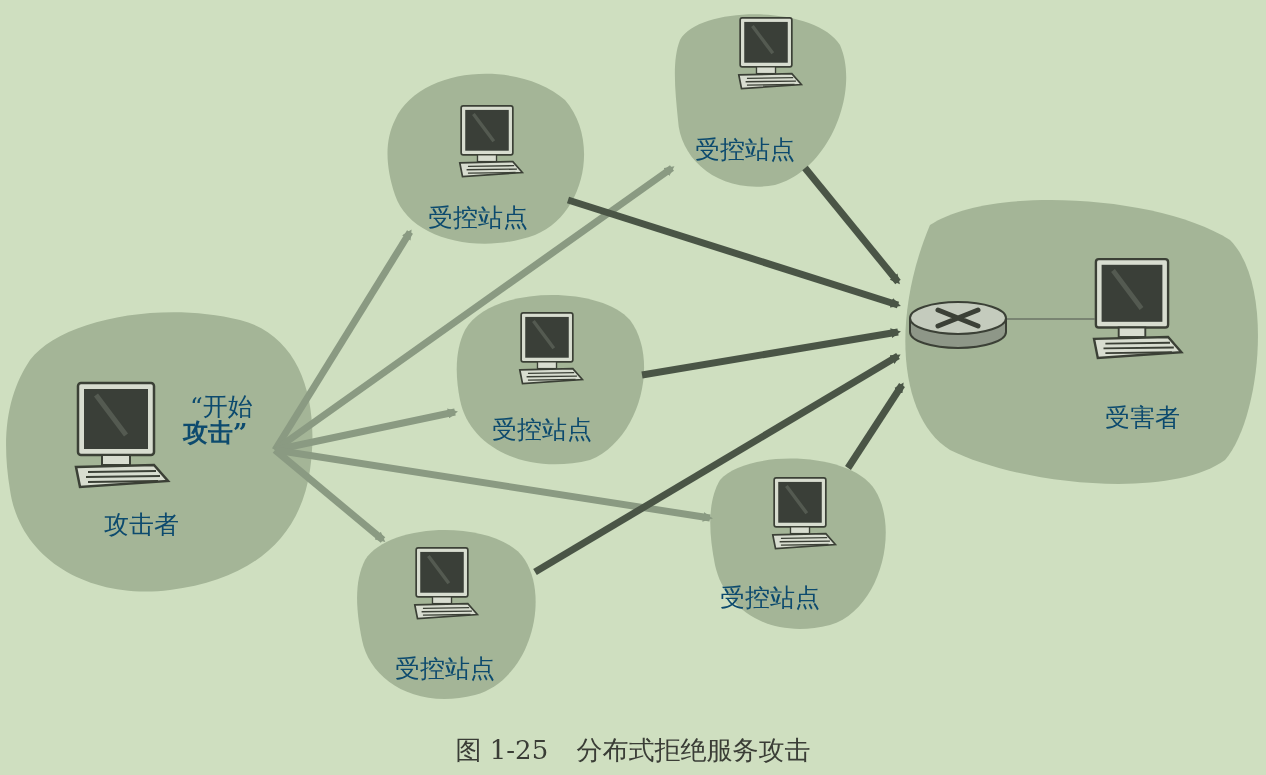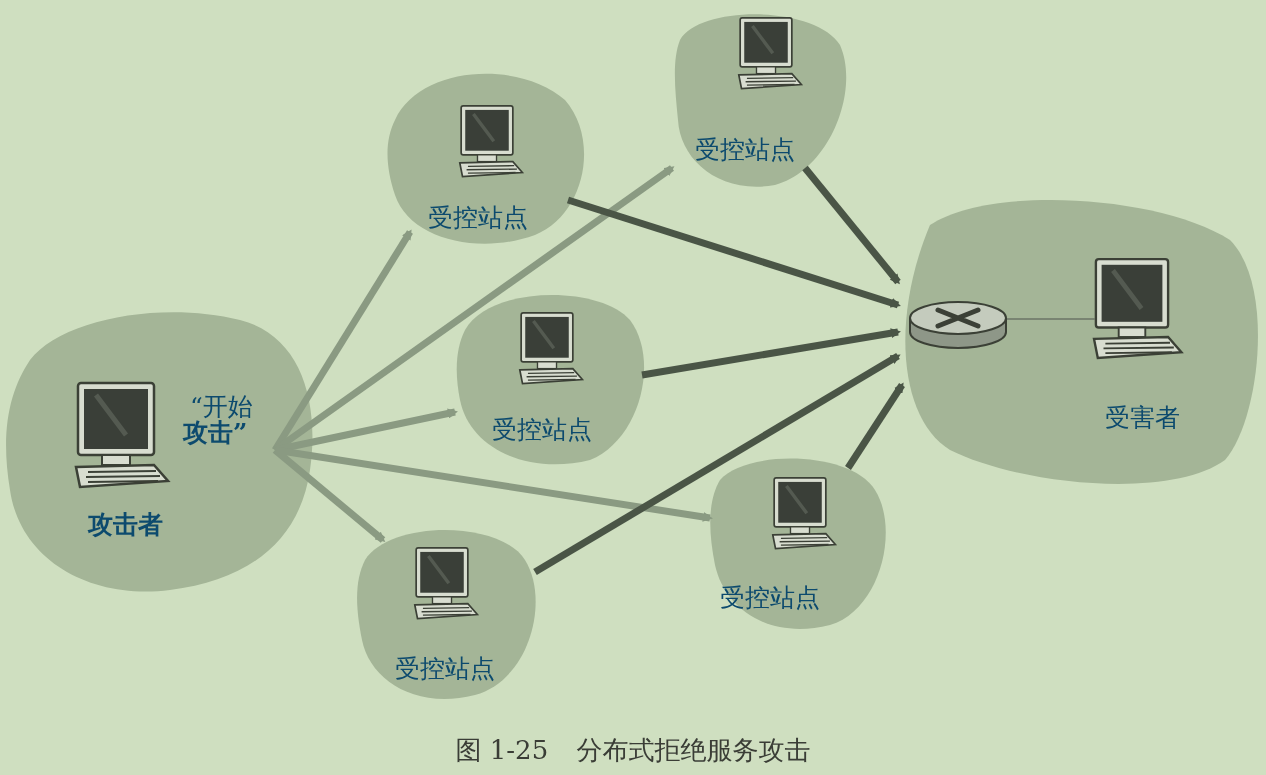--- a/index.html
+++ b/index.html
@@ -67,21 +67,21 @@
   <line x1="1000" y1="319" x2="1095" y2="319" stroke="#6b7566" stroke-width="1.5"></line>
   <g>
     <path d="M910,318 L910,332 A48,16 0 0 0 1006,332 L1006,318" fill="#8e9788" stroke="#3b4036" stroke-width="2"></path>
     <ellipse cx="958" cy="318" rx="48" ry="16" fill="#c4cbbd" stroke="#3b4036" stroke-width="2"></ellipse>
     <path d="M938,310 L978,326 M938,326 L978,310" stroke="#3b4036" stroke-width="5" stroke-linecap="round"></path>
   </g>
 </svg>
 
 <div class="lbl" style="left:190px;top:382px;margin-top:12px;">“开始</div>
 <div class="lbl" style="left:183px;top:420px;font-weight:bold;">攻击”</div>
-<div class="lbl" style="left:88px;top:512px;font-weight:bold;">攻击者</div>
+<div class="lbl" style="left:104px;top:512px;">攻击者</div>
 
 <div class="lbl" style="left:428px;top:205px;">受控站点</div>
 <div class="lbl" style="left:695px;top:137px;">受控站点</div>
 <div class="lbl" style="left:492px;top:417px;">受控站点</div>
 <div class="lbl" style="left:720px;top:585px;">受控站点</div>
 <div class="lbl" style="left:395px;top:656px;">受控站点</div>
 
 <div class="lbl" style="left:1105px;top:393px;margin-top:12px;">受害者</div>
 
 <div class="caption">

